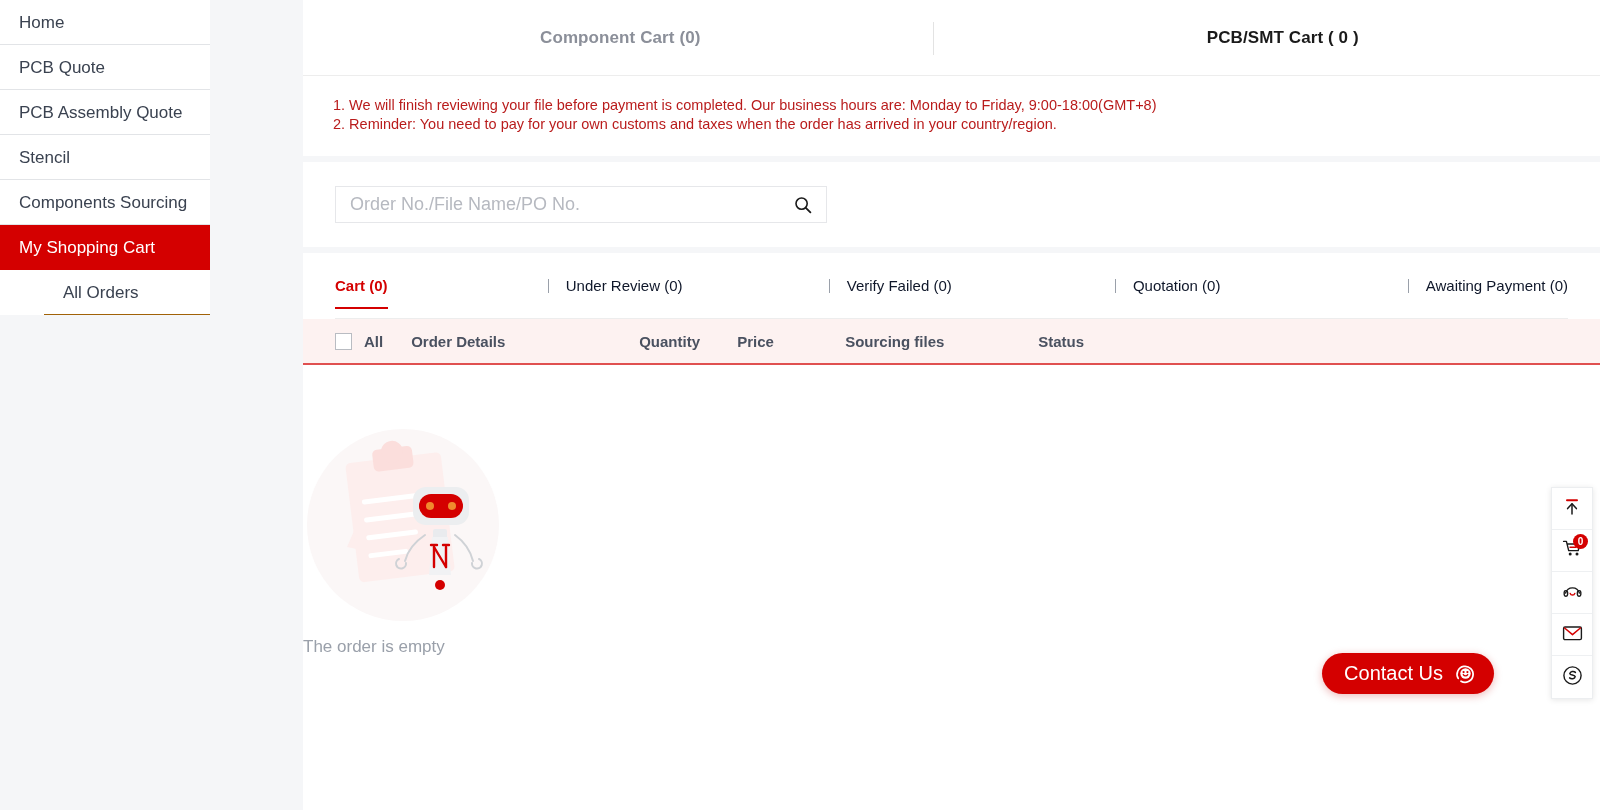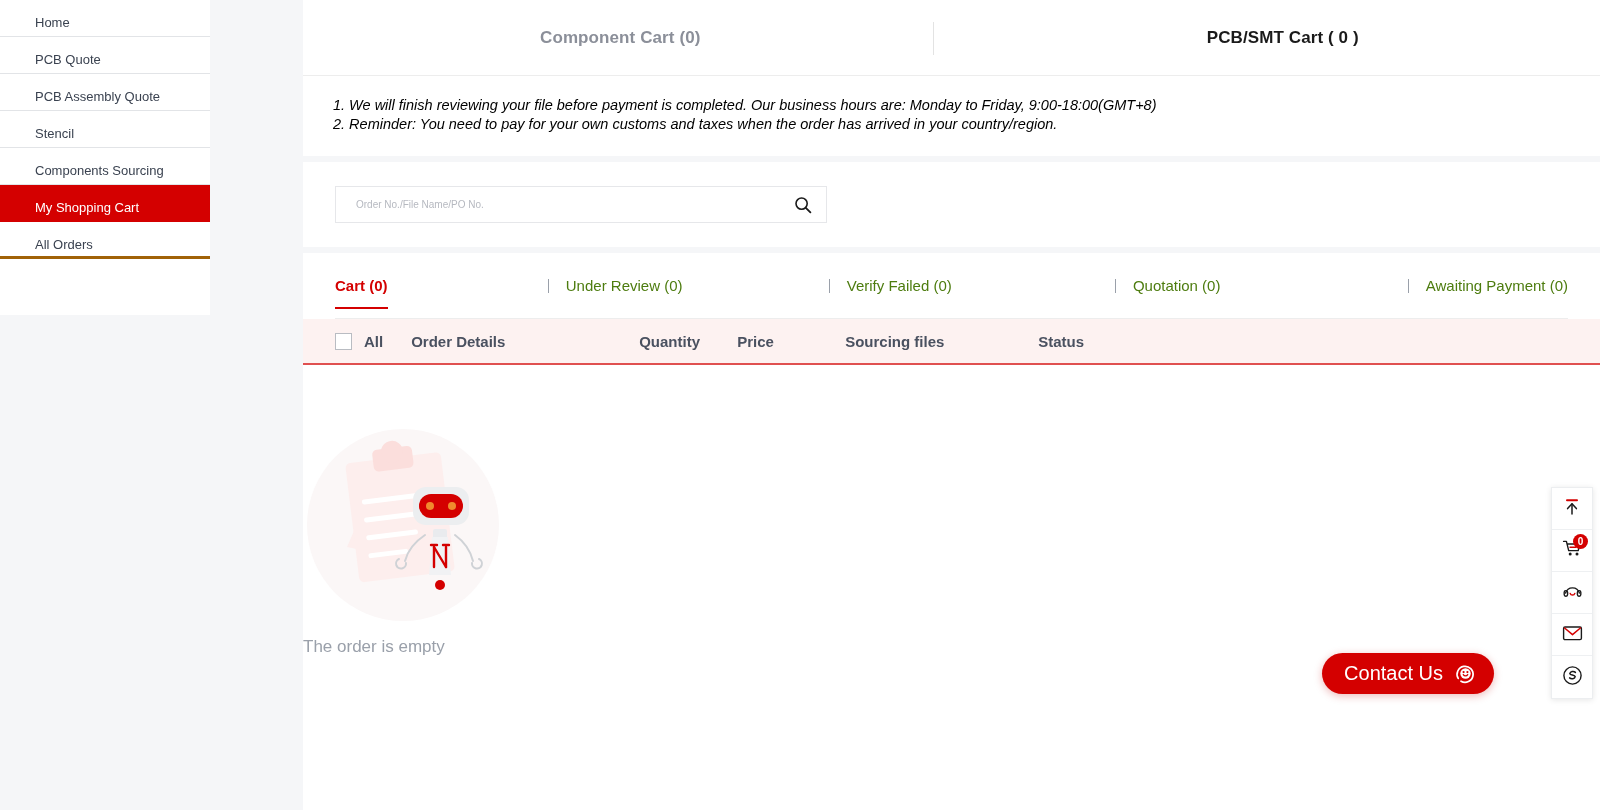--- a/index.html
+++ b/index.html
@@ -15,35 +15,35 @@
   .page { position: relative; width: 1600px; height: 810px; }
 
   
   .sidebar {
     position: absolute; left: 0; top: 0;
     width: 210px; height: 315px;
     background: #ffffff;
   }
   .side-item {
     position: relative;
-    height: 37px;
+    height: 45px;
     line-height: 45px;
-    padding-left: 35px;
-    font-size: 13px;
+    padding-left: 19px;
+    font-size: 17px;
     color: #3a4250;
     border-bottom: 1px solid #e2e4e7;
     cursor: pointer;
     white-space: nowrap;
   }
   .side-item.active {
     background: #d40000;
     color: #ffffff;
     border-bottom-color: #d40000;
   }
-  .side-item:last-child { border-bottom: 3px solid #a16207; }
+  .side-item:last-child { border-bottom: 1px solid #a16207; margin-left: 44px; }
 
   
   .content {
     position: absolute; left: 303px; top: 0;
     width: 1297px; height: 810px;
   }
   .panel { background: #ffffff; }
 
   
   .cart-tabs-panel { position: relative; height: 156px; }
@@ -67,43 +67,42 @@
   .cart-tab-divider {
     position: absolute;
     left: 630px; top: 22px;
     width: 1px; height: 33px;
     background: #e3e3e3;
   }
   .notice {
     padding: 20px 30px 0 30px;
     font-size: 14.5px;
     line-height: 19px;
-    color: #000000;
-    font-style: italic;
+    color: #b91c1c;
   }
   .notice div { white-space: nowrap; }
 
   .gap { height: 6px; background: #f5f6f8; }
 
   
   .search-panel { height: 85px; display: flex; align-items: center; }
   .search-box {
     position: relative;
     margin-left: 32px;
     width: 492px; height: 37px;
     border: 1px solid #e6e7ea;
     background: #fff;
     display: flex; align-items: center;
   }
   .search-box input {
     border: 0; outline: 0;
     background: transparent;
     width: 430px; height: 100%;
-    margin-left: 18px;
-    font-size: 10px;
+    margin-left: 12px;
+    font-size: 18px;
     color: #3a4250;
     font-family: "Liberation Sans", sans-serif;
   }
   .search-box input::placeholder { color: #b6b9c0; }
   .search-icon {
     position: absolute; right: 14px; top: 50%;
     transform: translateY(-50%);
     width: 18px; height: 18px;
     cursor: pointer;
   }
@@ -114,21 +113,21 @@
     position: relative;
     height: 66px;
     border-bottom: 1px solid #ededed;
     margin: 0 32px 0 32px;
     display: flex;
     align-items: center;
   }
   .status-tab {
     position: relative;
     font-size: 15px;
-    color: #4d7c0f;
+    color: #0f172a;
     cursor: pointer;
     white-space: nowrap;
     padding-bottom: 0;
   }
   .status-tab.active { color: #d40000; font-weight: bold; }
   .status-tab.active::after {
     content: "";
     position: absolute;
     left: 0; bottom: -15px;
     width: 100%; height: 2px;

